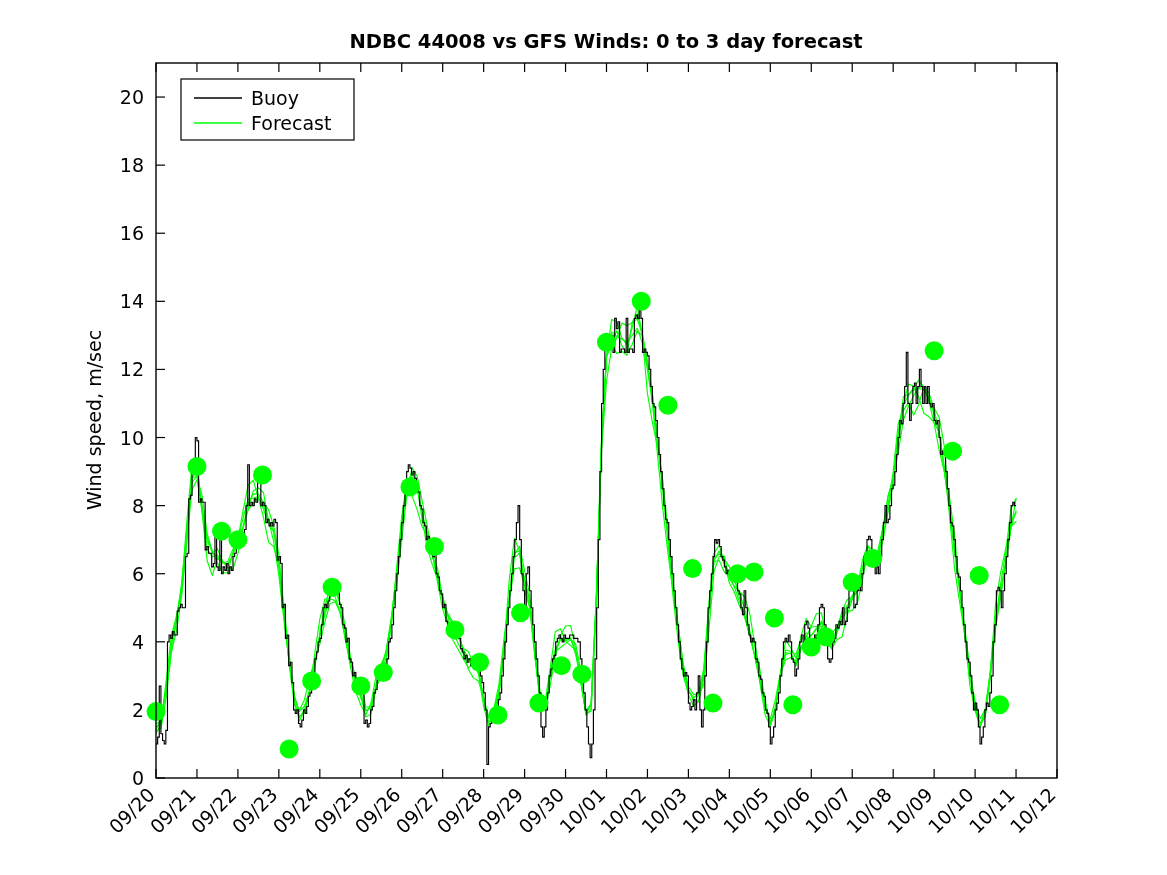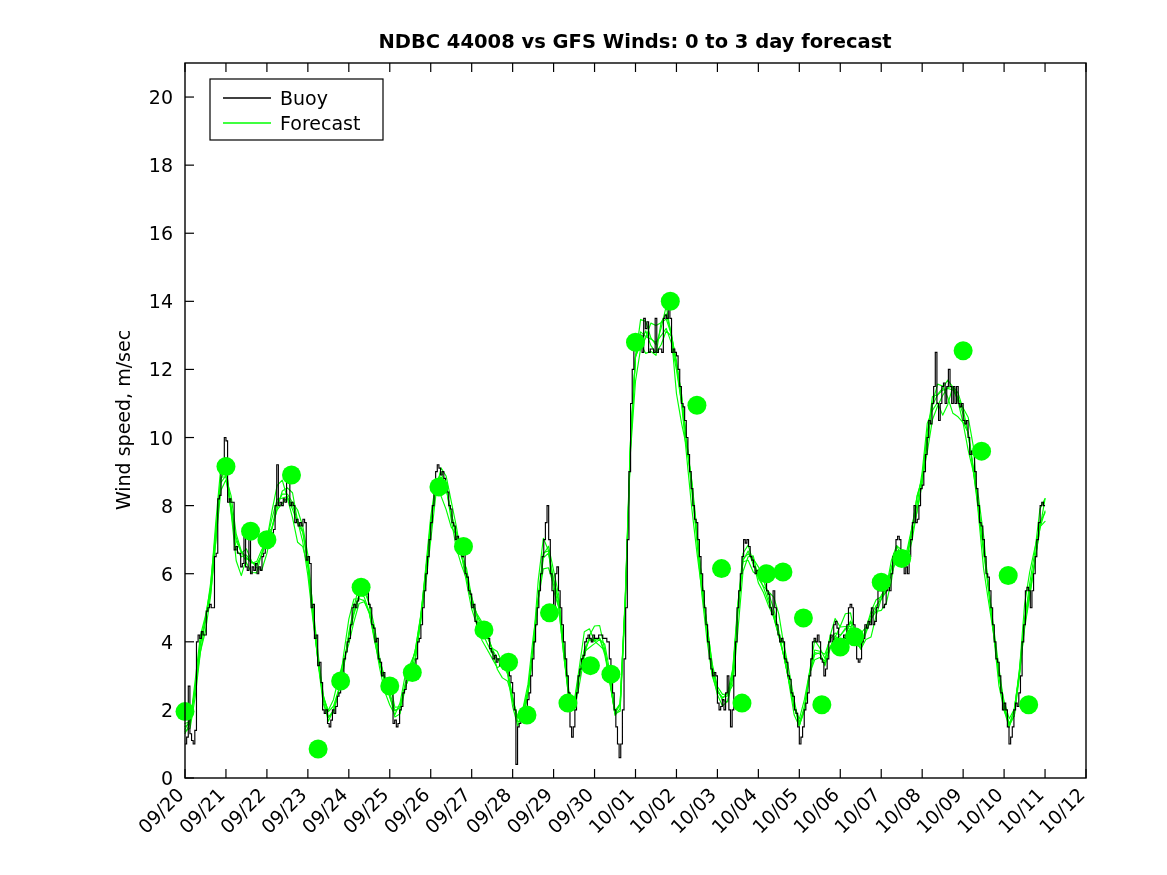--- a/index.html
+++ b/index.html
@@ -11,21 +11,20 @@
     width: 1167px;
     height: 875px;
     font-family: "DejaVu Sans", "Liberation Sans", sans-serif;
     overflow: hidden;
   }
   #figure {
     position: relative;
     width: 1009px;
     height: 875px;
     background: #ffffff;
-    padding-left: 29px;
   }
   #chart-svg {
     display: block;
     width: 1167px;
     height: 875px;
   }
   .chart-title {
     font-family: "DejaVu Sans", "Liberation Sans", sans-serif;
     font-size: 19.5px;
     font-weight: bold;

